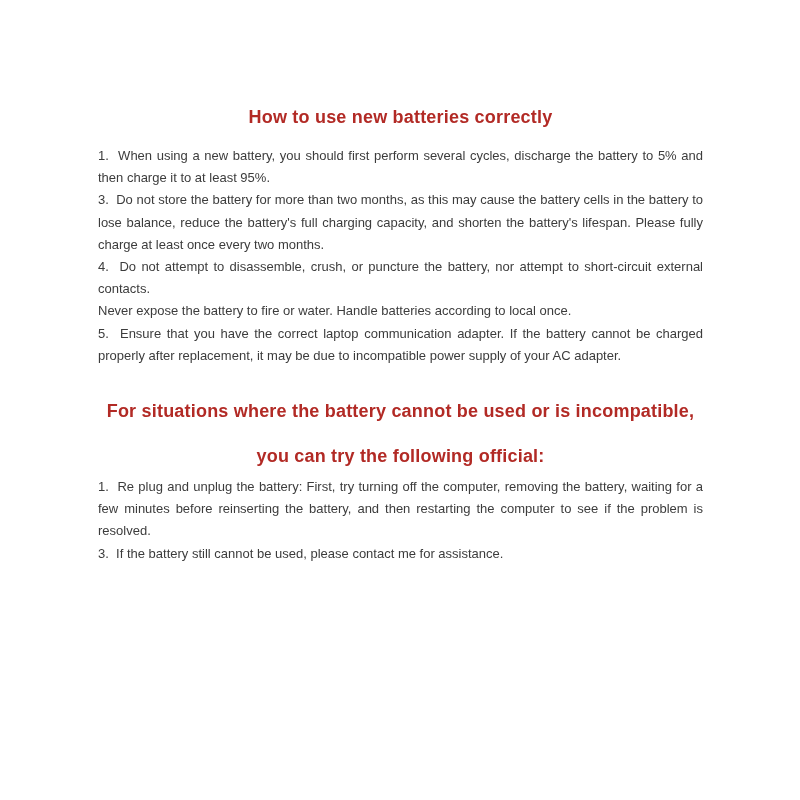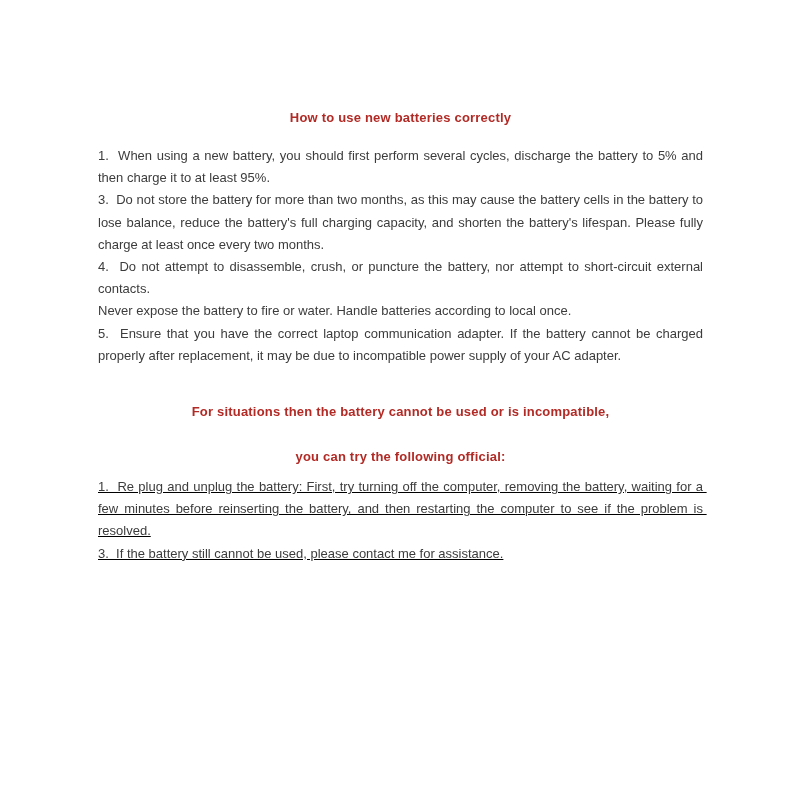--- a/index.html
+++ b/index.html
@@ -17,33 +17,33 @@
     overflow: hidden;
     position: relative;
   }
   .sheet {
     position: absolute;
     left: 98px;
     top: 106px;
     width: 605px;
   }
   .red-heading {
-    font-size: 13px;
+    font-size: 18px;
     line-height: 23px;
     font-weight: bold;
     color: var(--heading-color);
     text-align: center;
     margin: 0;
     letter-spacing: 0.2px;
   }
   .h1 { margin: 0 0 16px 0; }
   .h2-line1 { margin: 33px 0 0 0; }
   .h2-line2 { margin: 22px 0 0 0; }
   .body-block { margin: 0; }
-  .body-block.list2 { margin-top: 8px; text-decoration: underline; }
+  .body-block.list2 { margin-top: 8px; }
   .para {
     font-size: 13px;
     line-height: 22.2px;
     color: var(--body-color);
     text-align: justify;
     margin: 0;
     white-space: pre-wrap;
   }
 </style>
 </head>
@@ -54,21 +54,21 @@
   <h1 class="red-heading h1">How to use new batteries correctly</h1>
 
   <div class="body-block">
     <p class="para">1.&nbsp; When using a new battery, you should first perform several cycles, discharge the battery to 5% and then charge it to at least 95%.</p>
     <p class="para">3.&nbsp; Do not store the battery for more than two months, as this may cause the battery cells in the battery to lose balance, reduce the battery's full charging capacity, and shorten the battery's lifespan. Please fully charge at least once every two months.</p>
     <p class="para">4.&nbsp; Do not attempt to disassemble, crush, or puncture the battery, nor attempt to short-circuit external contacts.</p>
     <p class="para">Never expose the battery to fire or water. Handle batteries according to local once.</p>
     <p class="para">5.&nbsp; Ensure that you have the correct laptop communication adapter. If the battery cannot be charged properly after replacement, it may be due to incompatible power supply of your AC adapter.</p>
   </div>
 
-  <h2 class="red-heading h2-line1">For situations then the battery cannot be used or is incompatible,</h2>
+  <h2 class="red-heading h2-line1">For situations where the battery cannot be used or is incompatible,</h2>
 
   <h2 class="red-heading h2-line2">you can try the following official:</h2>
 
   <div class="body-block list2">
     <p class="para">1.&nbsp; Re plug and unplug the battery: First, try turning off the computer, removing the battery, waiting for a few minutes before reinserting the battery, and then restarting the computer to see if the problem is resolved.</p>
     <p class="para">3.&nbsp; If the battery still cannot be used, please contact me for assistance.</p>
   </div>
 
 </div>
 

